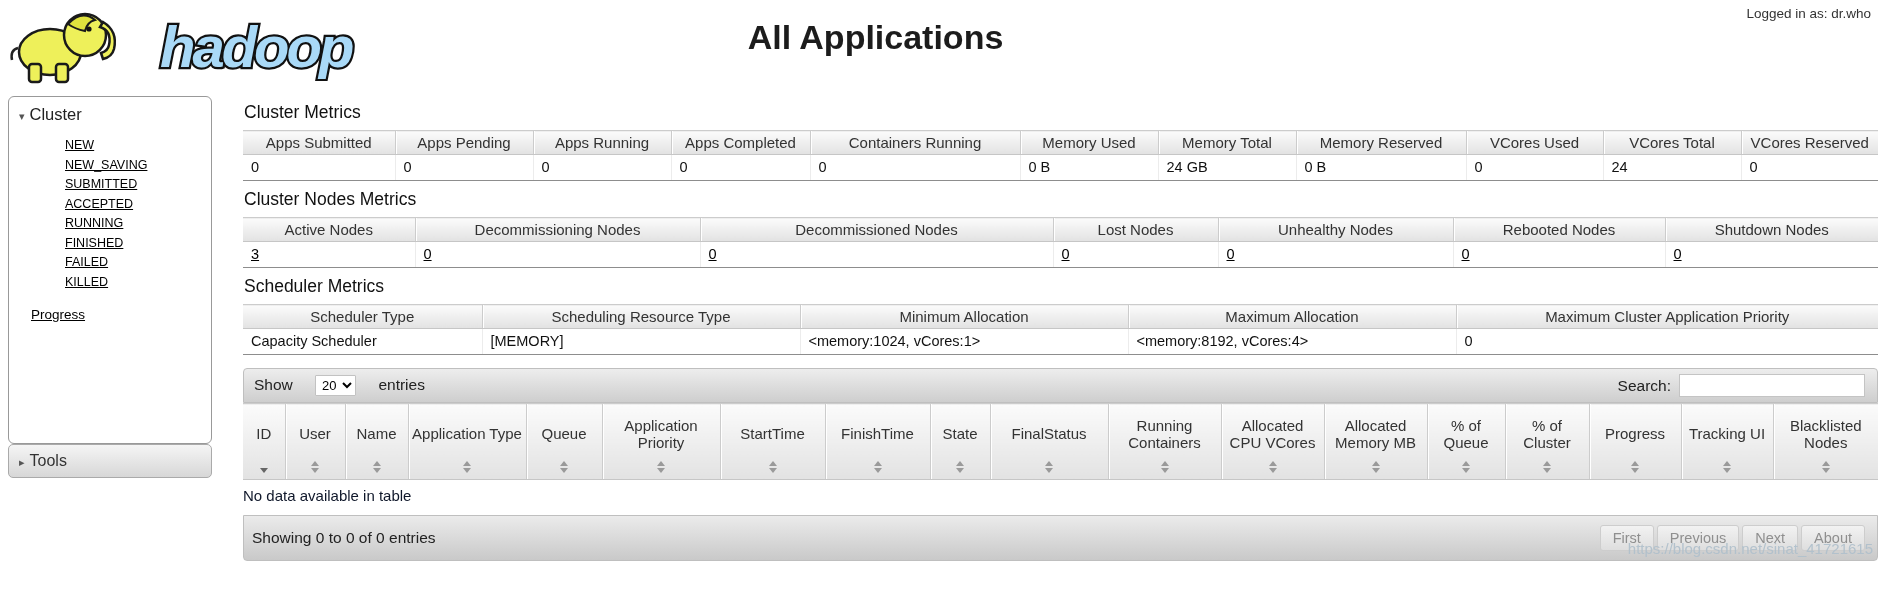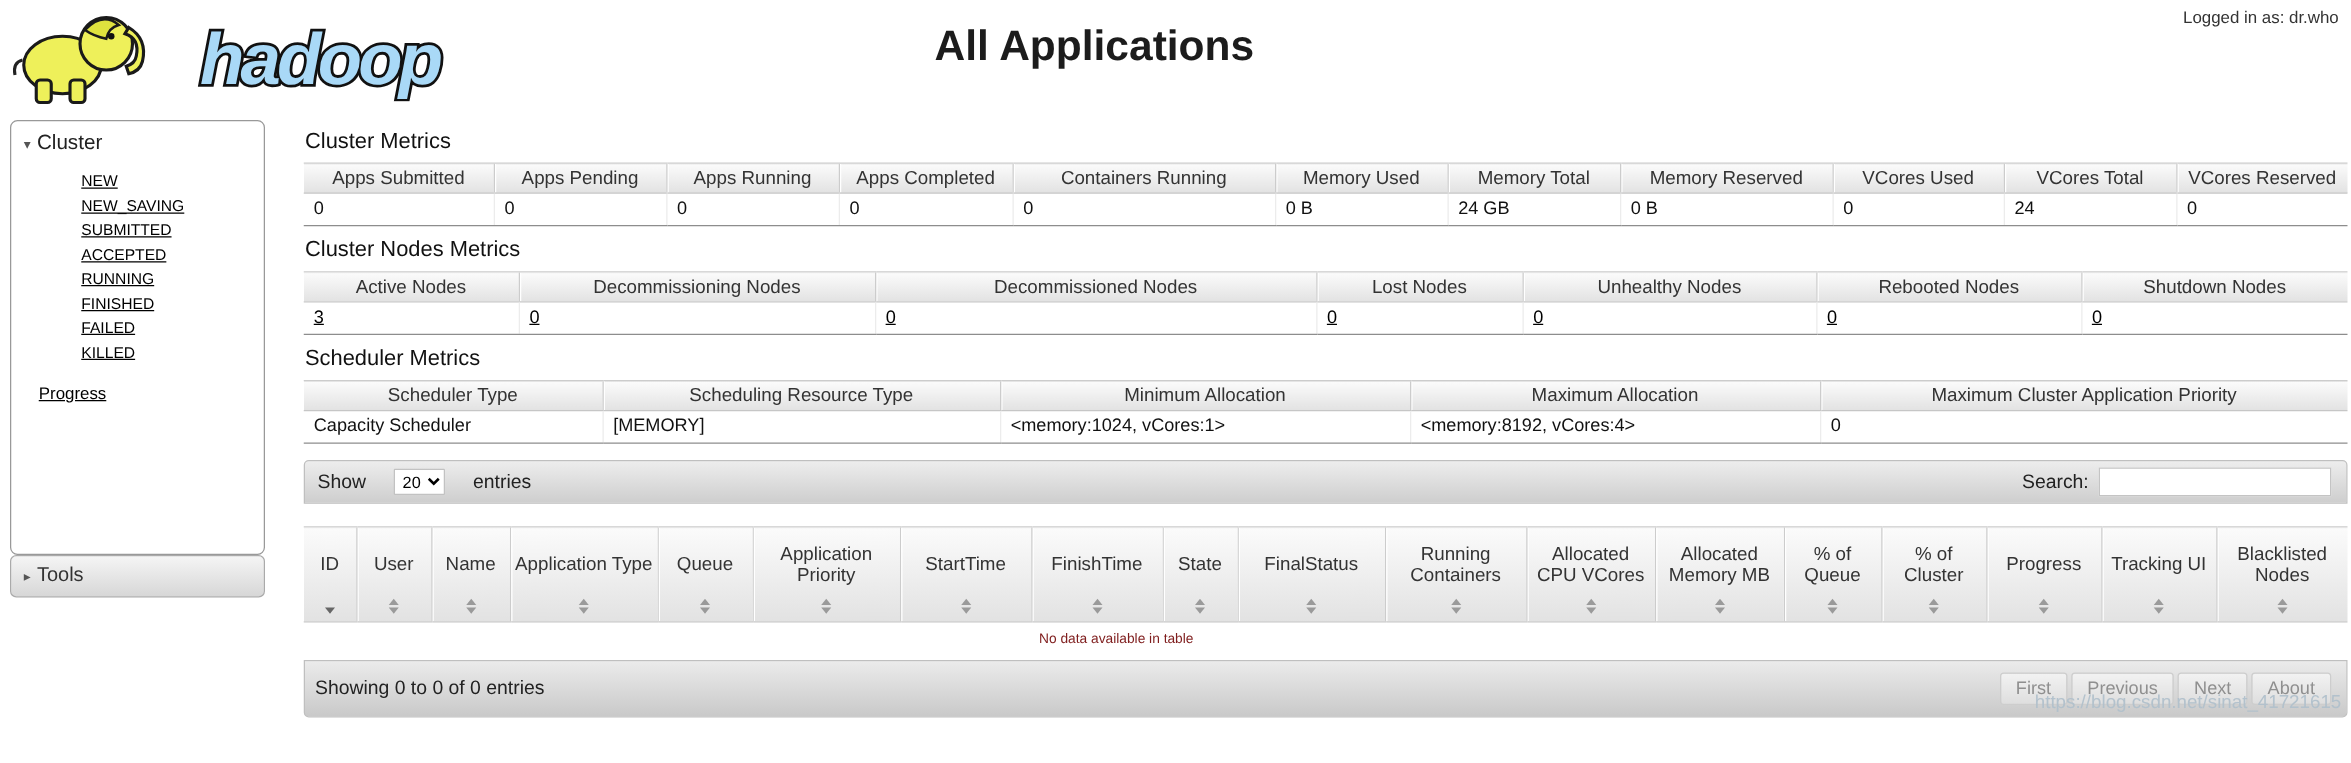--- a/index.html
+++ b/index.html
@@ -72,38 +72,38 @@
     font-size:13px; margin:0 18px; padding:1px 2px;
     border:1px solid #c2c2c2; background:#fff; border-radius:1px;
   }
   .search-wrap { display:flex; align-items:center; gap:8px; padding-right:2px; }
   .search-wrap input {
     width:186px; height:23px; border:1px solid #c4c4c4; background:#fff; padding:0 4px;
     font-size:13px;
   }
 
   
-  table.apps { width:100%; border-collapse:collapse; table-layout:fixed; margin-top:18px; }
+  table.apps { width:100%; border-collapse:collapse; table-layout:fixed; margin-top:0; }
   table.apps th {
     background:linear-gradient(#fbfbfb,#e2e2e2);
     border-top:1px solid #ccc; border-bottom:1px solid #c6c6c6;
     font-weight:normal; font-size:15px; color:#333;
     text-align:center; vertical-align:middle;
     padding:6px 3px 22px 3px; position:relative; height:76px; overflow:hidden;
     cursor:pointer;
   }
   table.apps th + th { border-left:1px solid #ccc; box-shadow:inset 1px 0 0 #fff; }
   .sort-wrap {
     position:absolute; bottom:6px; left:0; right:0;
     display:flex; justify-content:center; gap:2px; flex-direction:column; align-items:center;
   }
   .tri-up { width:0; height:0; border-left:4px solid transparent; border-right:4px solid transparent; border-bottom:5px solid #9a9a9a; }
   .tri-down { width:0; height:0; border-left:4px solid transparent; border-right:4px solid transparent; border-top:5px solid #9a9a9a; }
   .sorted .tri-down { border-top-color:#666; }
-  .no-data-row { width:1300px; text-align:center; font-size:11px; color:#7f1d1d; padding:7px 0 11px 0; }
+  .no-data-row { width:1300px; font-size:15px; color:#0f172a; padding:7px 0 11px 0; }
 
   .dt-footer {
     background:linear-gradient(#ebebeb,#c9c9c9);
     border:1px solid #bfbfbf; border-radius:0 0 4px 4px;
     display:flex; justify-content:space-between; align-items:center;
     padding:9px 8px; font-size:15.5px; color:#222; position:relative;
   }
   .pagination { display:flex; gap:3px; padding-right:4px;justify-content:center; }
   .pg-btn {
     color:#8f8f8f; font-size:14.5px; padding:4px 12px;

